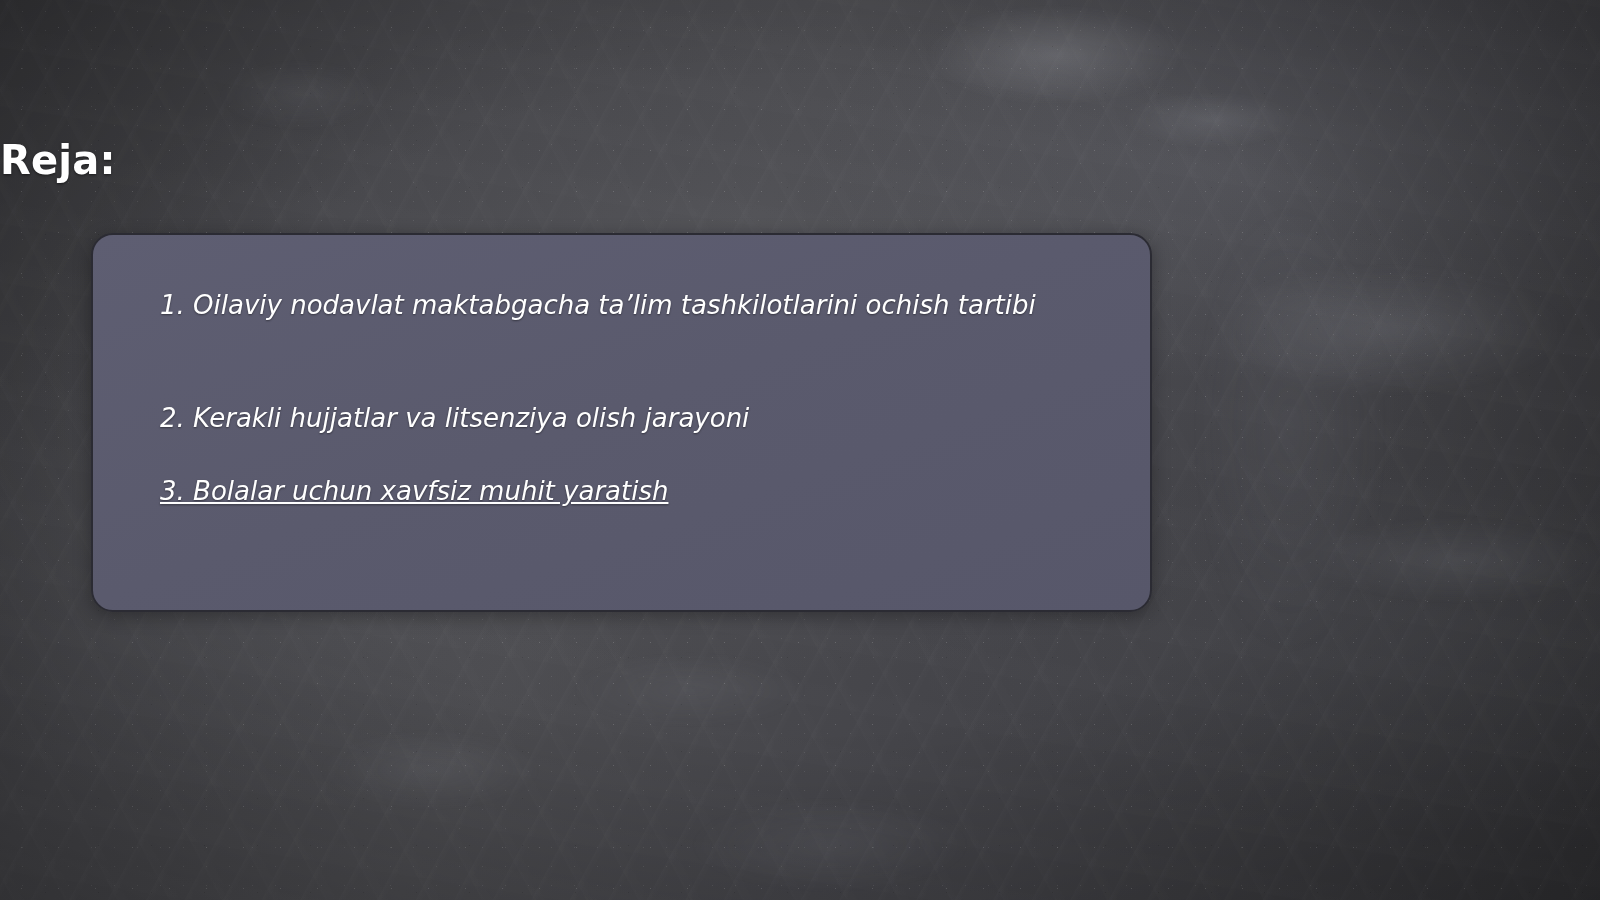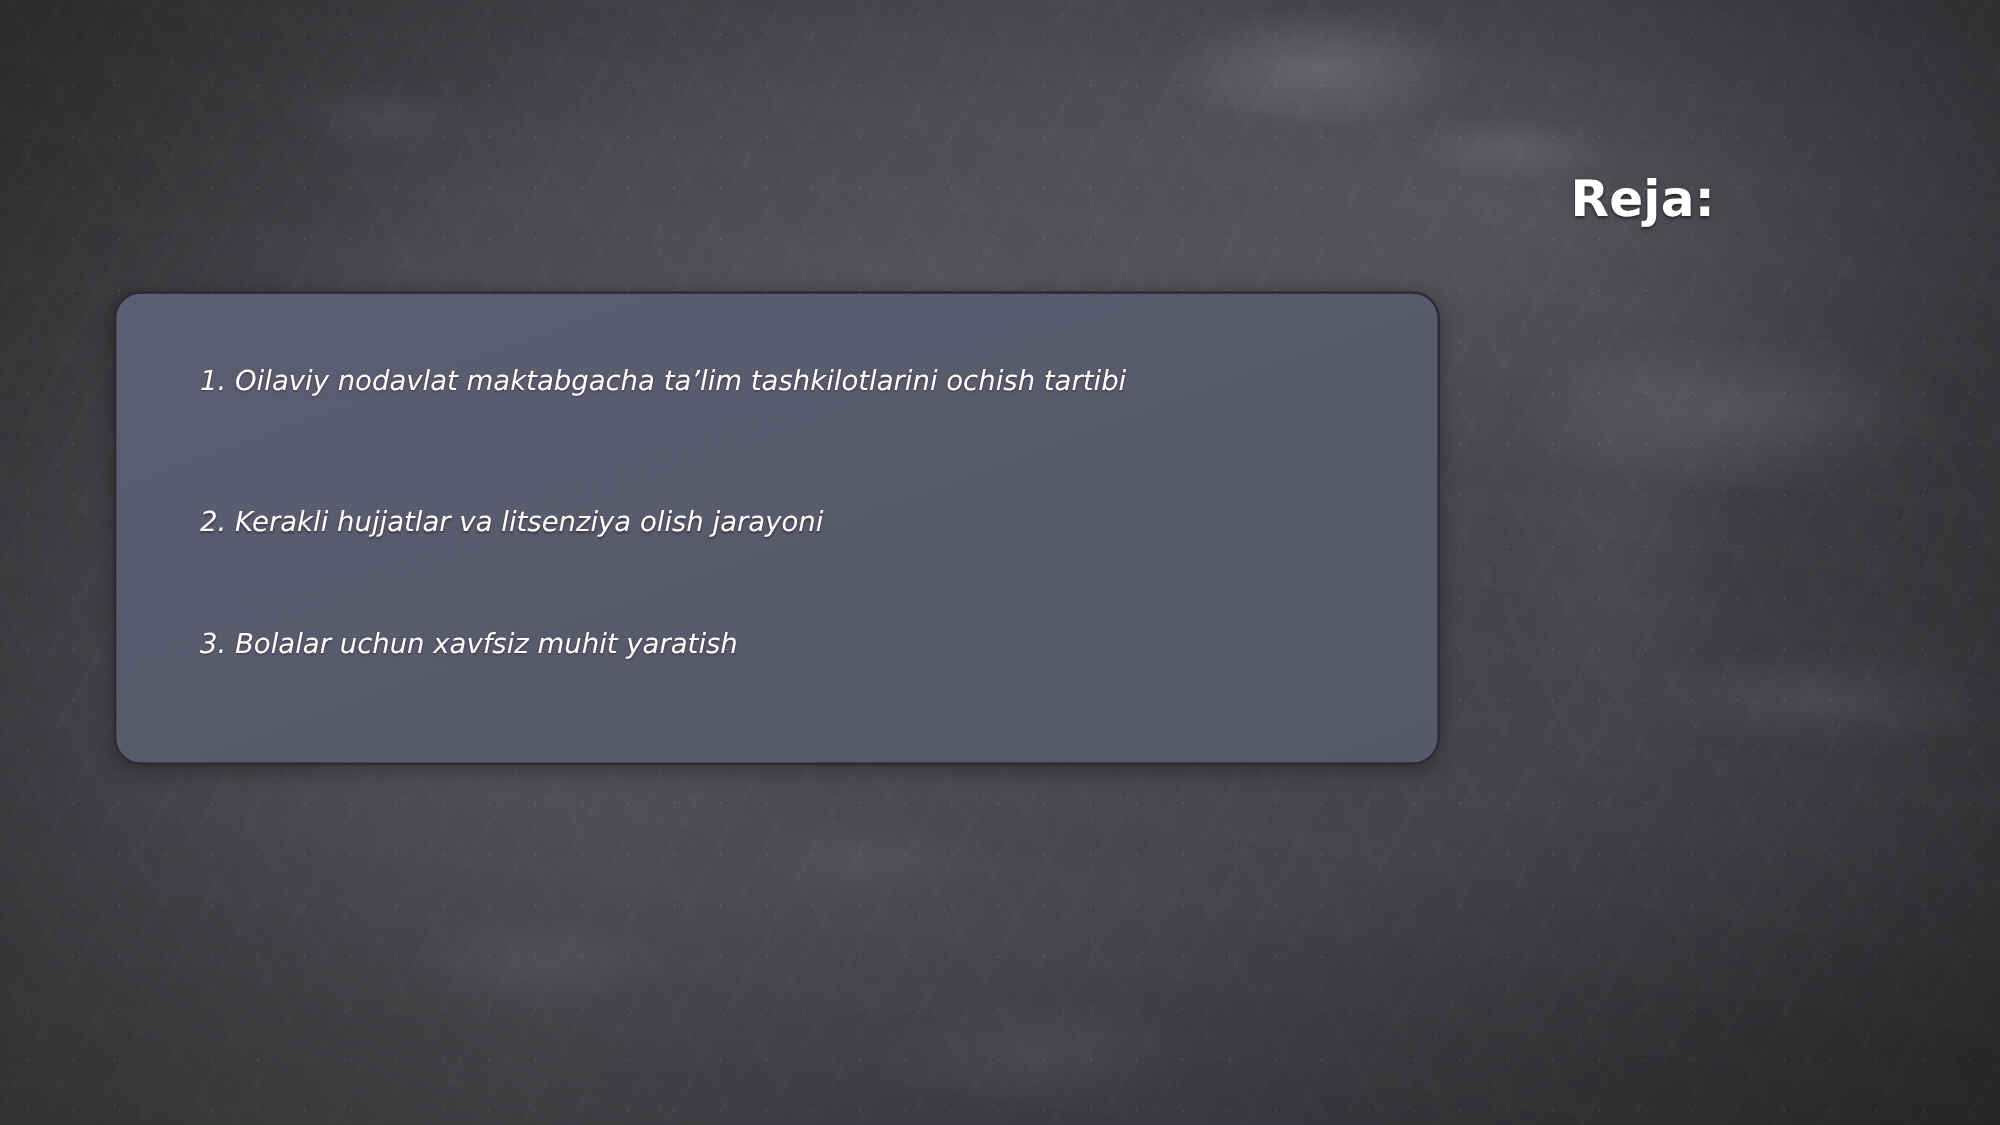--- a/index.html
+++ b/index.html
@@ -98,21 +98,21 @@
     background:
       radial-gradient(ellipse 95% 95% at 50% 45%, rgba(0,0,0,0) 38%, rgba(0,0,0,0.30) 78%, rgba(0,0,0,0.58) 100%);
   }
 
   
   .slide-title {
     position: absolute;
     left: 0;
     top: 136px;
     width: 1372px;
-    text-align: right;
+    text-align: left;
     font-family: "DejaVu Sans", sans-serif;
     font-weight: bold;
     font-size: 40px;
     line-height: 48px;
     color: #ffffff;
     letter-spacing: 0.2px;
     text-shadow: 0 1px 3px rgba(0,0,0,0.55);
     white-space: pre;
   }
 
@@ -134,30 +134,30 @@
     position: absolute;
     left: 67px;
     top: 51px;
     width: 900px;
   }
 
   .plan-item {
     font-family: "DejaVu Sans", sans-serif;
     font-style: italic;
     font-weight: normal;
-    font-size: 22px;
+    font-size: 26px;
     line-height: 39px;
     color: #ffffff;
     text-shadow: 0 1px 2px rgba(0,0,0,0.42);
     margin: 0;
   }
 
   .plan-item.item-1 { width: 900px; }
   .plan-item.item-2 { margin-top: 74px; }
-  .plan-item.item-3 { margin-top: 58px; }
+  .plan-item.item-3 { margin-top: 34px; text-decoration: underline; }
 </style>
 </head>
 <body>
 
 <div id="slide">
 
   <div class="tex tex-base"></div>
   <div class="tex tex-streaks"></div>
   <div class="tex tex-clouds"></div>
   <div class="tex tex-speckle"></div>

